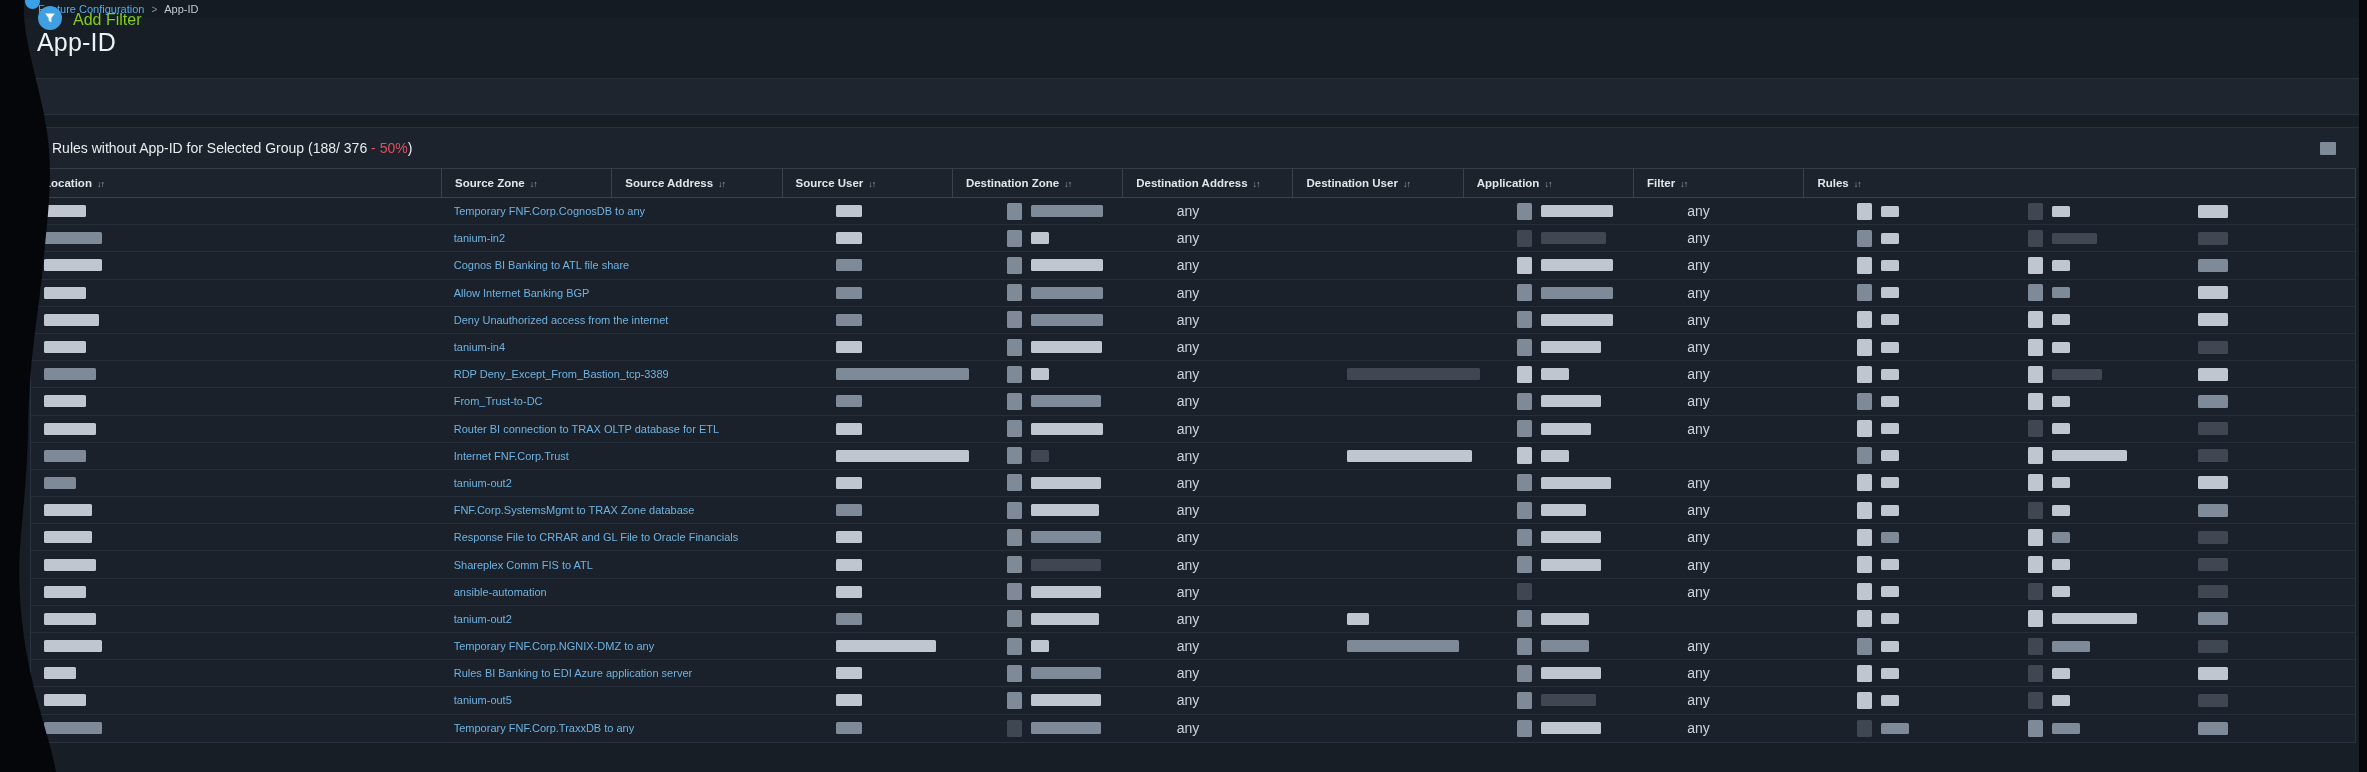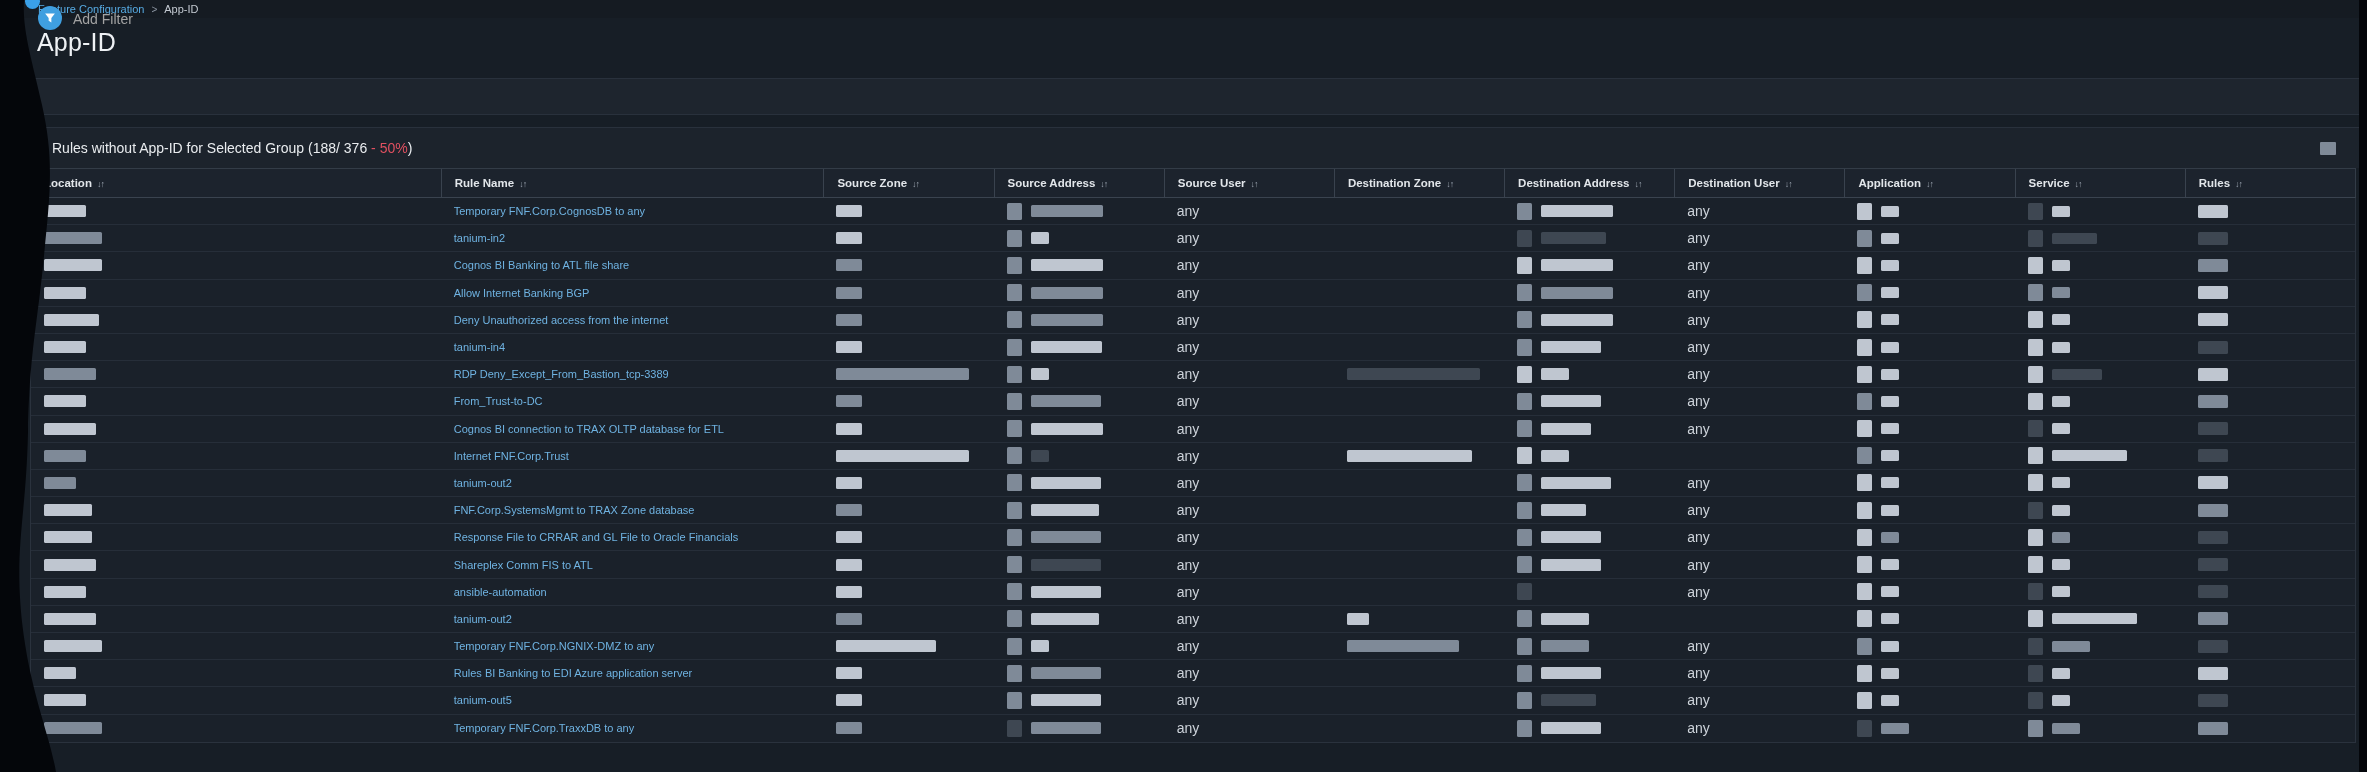--- a/index.html
+++ b/index.html
@@ -10,21 +10,21 @@
   
   .crumbbar{position:absolute;left:0;top:0;width:100%;height:18px;background:#151b22;}
   .crumb{position:absolute;left:38px;top:3px;font-size:11px;display:flex;gap:7px;align-items:center;}
   .crumb .lnk{color:#57abe3;cursor:pointer;}
   .crumb .sep{color:#8b95a1;font-size:10px;}
   .crumb .cur{color:#c3c9d1;}
   .pagetitle{position:absolute;left:37px;top:28px;font-size:25px;color:#eef1f4;font-weight:400;letter-spacing:.2px;}
 
   .filterbar{position:absolute;left:0;top:78px;width:100%;height:37px;background:#1e252e;border-top:1px solid #29313c;border-bottom:1px solid #29313c;box-sizing:border-box;display:flex;align-items:center;}
   .filtercircle{position:absolute;left:38px;top:6px;width:24px;height:24px;border-radius:50%;background:#3f9fe0;display:flex;align-items:center;justify-content:center;cursor:pointer;}
-  .filterlabel{position:absolute;left:73px;top:11px;font-size:14px;color:#a3a3a3;cursor:pointer;}
+  .filterlabel{position:absolute;left:73px;top:11px;font-size:16px;color:#84cc16;cursor:pointer;}
 
   .sectionbar{position:absolute;left:0;top:127px;width:100%;height:41px;background:#1c232c;border-top:1px solid #29313c;box-sizing:border-box;padding-left:44px;}
   .sectiontitle{position:absolute;left:52px;top:12px;font-size:14px;color:#e9ecef;}
   .sectiontitle .red{color:#e05060;}
   .section-ico{position:absolute;left:2320px;top:14px;width:16px;height:13px;background:#7f8a98;border-radius:1px;}
 
   
   .tbl{position:absolute;left:30px;top:168px;width:2326px;}
   .thead{display:flex;height:30px;background:#1c232d;border:1px solid #333c47;border-bottom:1px solid #3a434f;box-sizing:border-box;}
   .th{box-sizing:border-box;padding:8px 0 0 13px;font-size:11.5px;font-weight:700;color:#e2e6ea;border-left:1px solid #39424e;white-space:nowrap;overflow:hidden;cursor:pointer;}
@@ -76,29 +76,28 @@
     <div class="sectionbar">
       <div class="sectiontitle">
         <span>Rules without App-ID for Selected Group (188/ 376 </span><span class="red">- 50%</span><span>)</span>
       </div>
       <div class="section-ico"></div>
     </div>
 
     <div class="tbl">
       <div class="thead">
           <div class="th c0"><span>Location</span><span class="sort">↓↑</span></div>
-          <div class="th c1"><span>Rule Name</span><span class="sort">↓↑</span></div>
           <div class="th cn"><span>Source Zone</span><span class="sort">↓↑</span></div>
           <div class="th cn"><span>Source Address</span><span class="sort">↓↑</span></div>
           <div class="th cn"><span>Source User</span><span class="sort">↓↑</span></div>
           <div class="th cn"><span>Destination Zone</span><span class="sort">↓↑</span></div>
           <div class="th cn"><span>Destination Address</span><span class="sort">↓↑</span></div>
           <div class="th cn"><span>Destination User</span><span class="sort">↓↑</span></div>
           <div class="th cn"><span>Application</span><span class="sort">↓↑</span></div>
-          <div class="th cn"><span>Service</span><span class="sort">↓↑</span></div>
+          <div class="th cn"><span>Filter</span><span class="sort">↓↑</span></div>
           <div class="th cn"><span>Rules</span><span class="sort">↓↑</span></div>
         </div>
       <div class="tbody">
           <div class="trow">
             <div class="td c0">
               <div class="blk s-light" style="width: 42px;"></div>
             </div>
             <div class="td c1">
               <a class="rulelink">Temporary FNF.Corp.CognosDB to any</a>
             </div>
@@ -391,21 +390,21 @@
             </div>
             <div class="td cn">
               <div class="actblk s-medium" style="width: 30px;"></div>
             </div>
           </div>
           <div class="trow">
             <div class="td c0">
               <div class="blk s-light" style="width: 52px;"></div>
             </div>
             <div class="td c1">
-              <a class="rulelink">Cognos BI connection to TRAX OLTP database for ETL</a>
+              <a class="rulelink">Router BI connection to TRAX OLTP database for ETL</a>
             </div>
             <div class="td cn">
               <div class="blk s-light" style="width: 26px;"></div>
             </div>
             <div class="td cn">
               <div class="icon16 s-medium"></div>
               <div class="blk s-light" style="width: 72px;"></div>
             </div>
             <div class="td cn">
               <span class="anytxt">any</span>

